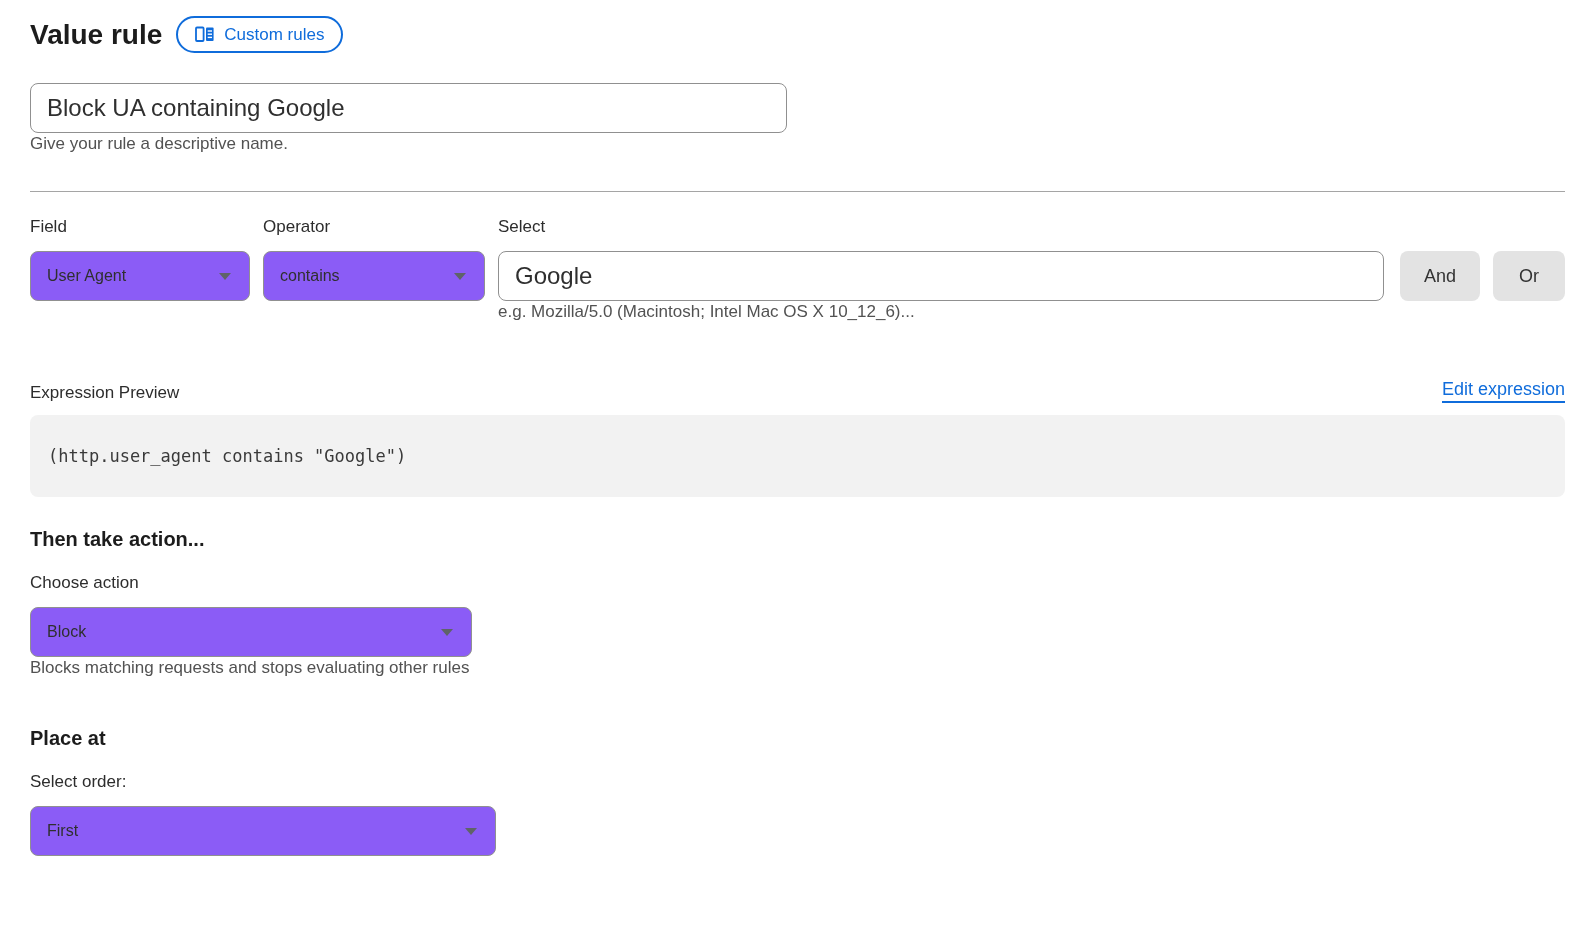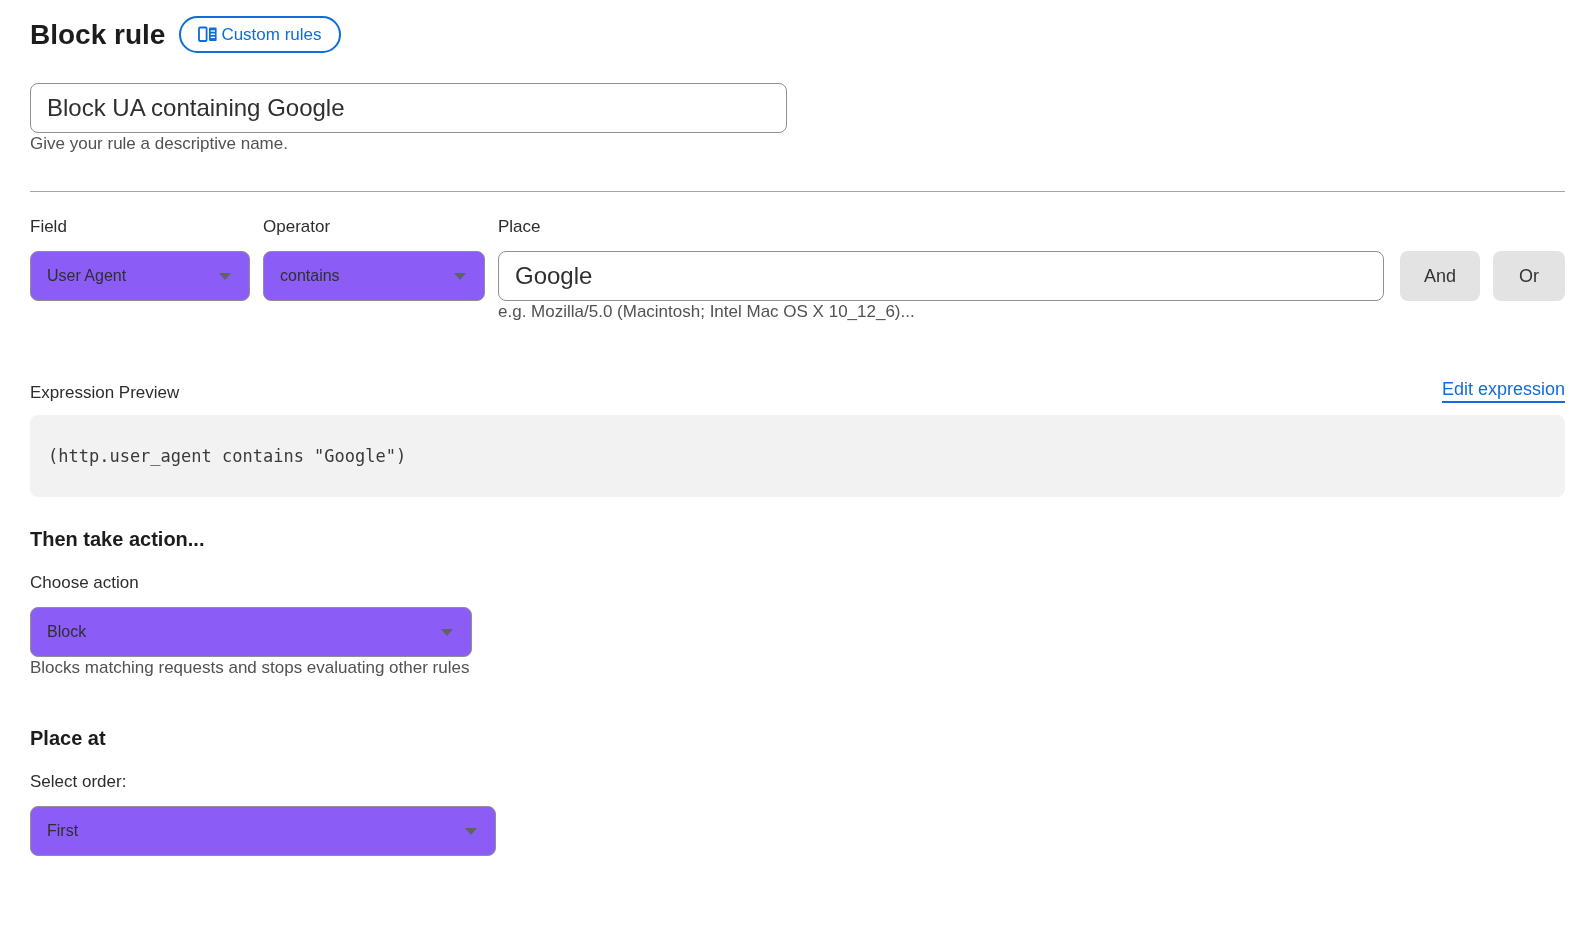--- a/index.html
+++ b/index.html
@@ -11,21 +11,21 @@
     width: 1587px;
     height: 952px;
     overflow: hidden;
   }
   .container { margin: 16px 22px 0 30px; }
 
   
   .header { display: flex; align-items: center; gap: 14px; }
   .title { font-size: 28px; font-weight: 700; color: #1c1c1c; margin: 0; }
   .pill-btn {
-    display: inline-flex; align-items: center; gap: 3px;
+    display: inline-flex; align-items: center; gap: 9px;
     height: 37px; padding: 0 17px;
     border: 2px solid var(--blue); border-radius: 20px;
     color: var(--blue); font-size: 17px; background: #fff;
     font-family: inherit; cursor: pointer; line-height: 1;
   }
   .pill-btn svg { display: block; }
 
   
   .form-label { display: block; font-size: 17px; color: #2d2d2d; margin: 0 0 14px 0; line-height: 20px; }
   .text-input {
@@ -89,21 +89,21 @@
   .place-section { margin-top: 49px; }
   .place-section .form-label { margin-top: 22px; }
   .order-select { width: 466px; }
 </style>
 </head>
 <body>
 
 <div class="container">
 
   <div class="header">
-    <h1 class="title">Block rule</h1>
+    <h1 class="title">Value rule</h1>
     <button class="pill-btn">
       <span>
         <svg width="20" height="17" viewBox="0 0 20 17" aria-hidden="true">
           <rect x="1" y="1.5" width="7.6" height="13.5" rx="1" fill="none" stroke="currentColor" stroke-width="1.8"></rect>
           <rect x="11" y="1.5" width="7.6" height="13.5" rx="1" fill="currentColor"></rect>
           <line x1="12.7" y1="5" x2="17" y2="5" stroke="#ffffff" stroke-width="1.4"></line>
           <line x1="12.7" y1="8.2" x2="17" y2="8.2" stroke="#ffffff" stroke-width="1.4"></line>
           <line x1="12.7" y1="11.4" x2="17" y2="11.4" stroke="#ffffff" stroke-width="1.4"></line>
         </svg>
       </span>
@@ -129,21 +129,21 @@
 
     <div class="col-operator">
       <label class="form-label">Operator</label>
       <div class="select">
         <span>contains</span>
         <span class="arrow"></span>
       </div>
     </div>
 
     <div class="col-value">
-      <label class="form-label">Place</label>
+      <label class="form-label">Select</label>
       <input type="text" class="text-input value-input" value="Google" style="">
       <div class="helper">e.g. Mozilla/5.0 (Macintosh; Intel Mac OS X 10_12_6)...</div>
     </div>
 
     <div class="conj">
       <button class="btn-gray">And</button>
       <button class="btn-gray">Or</button>
     </div>
   </div>
 

